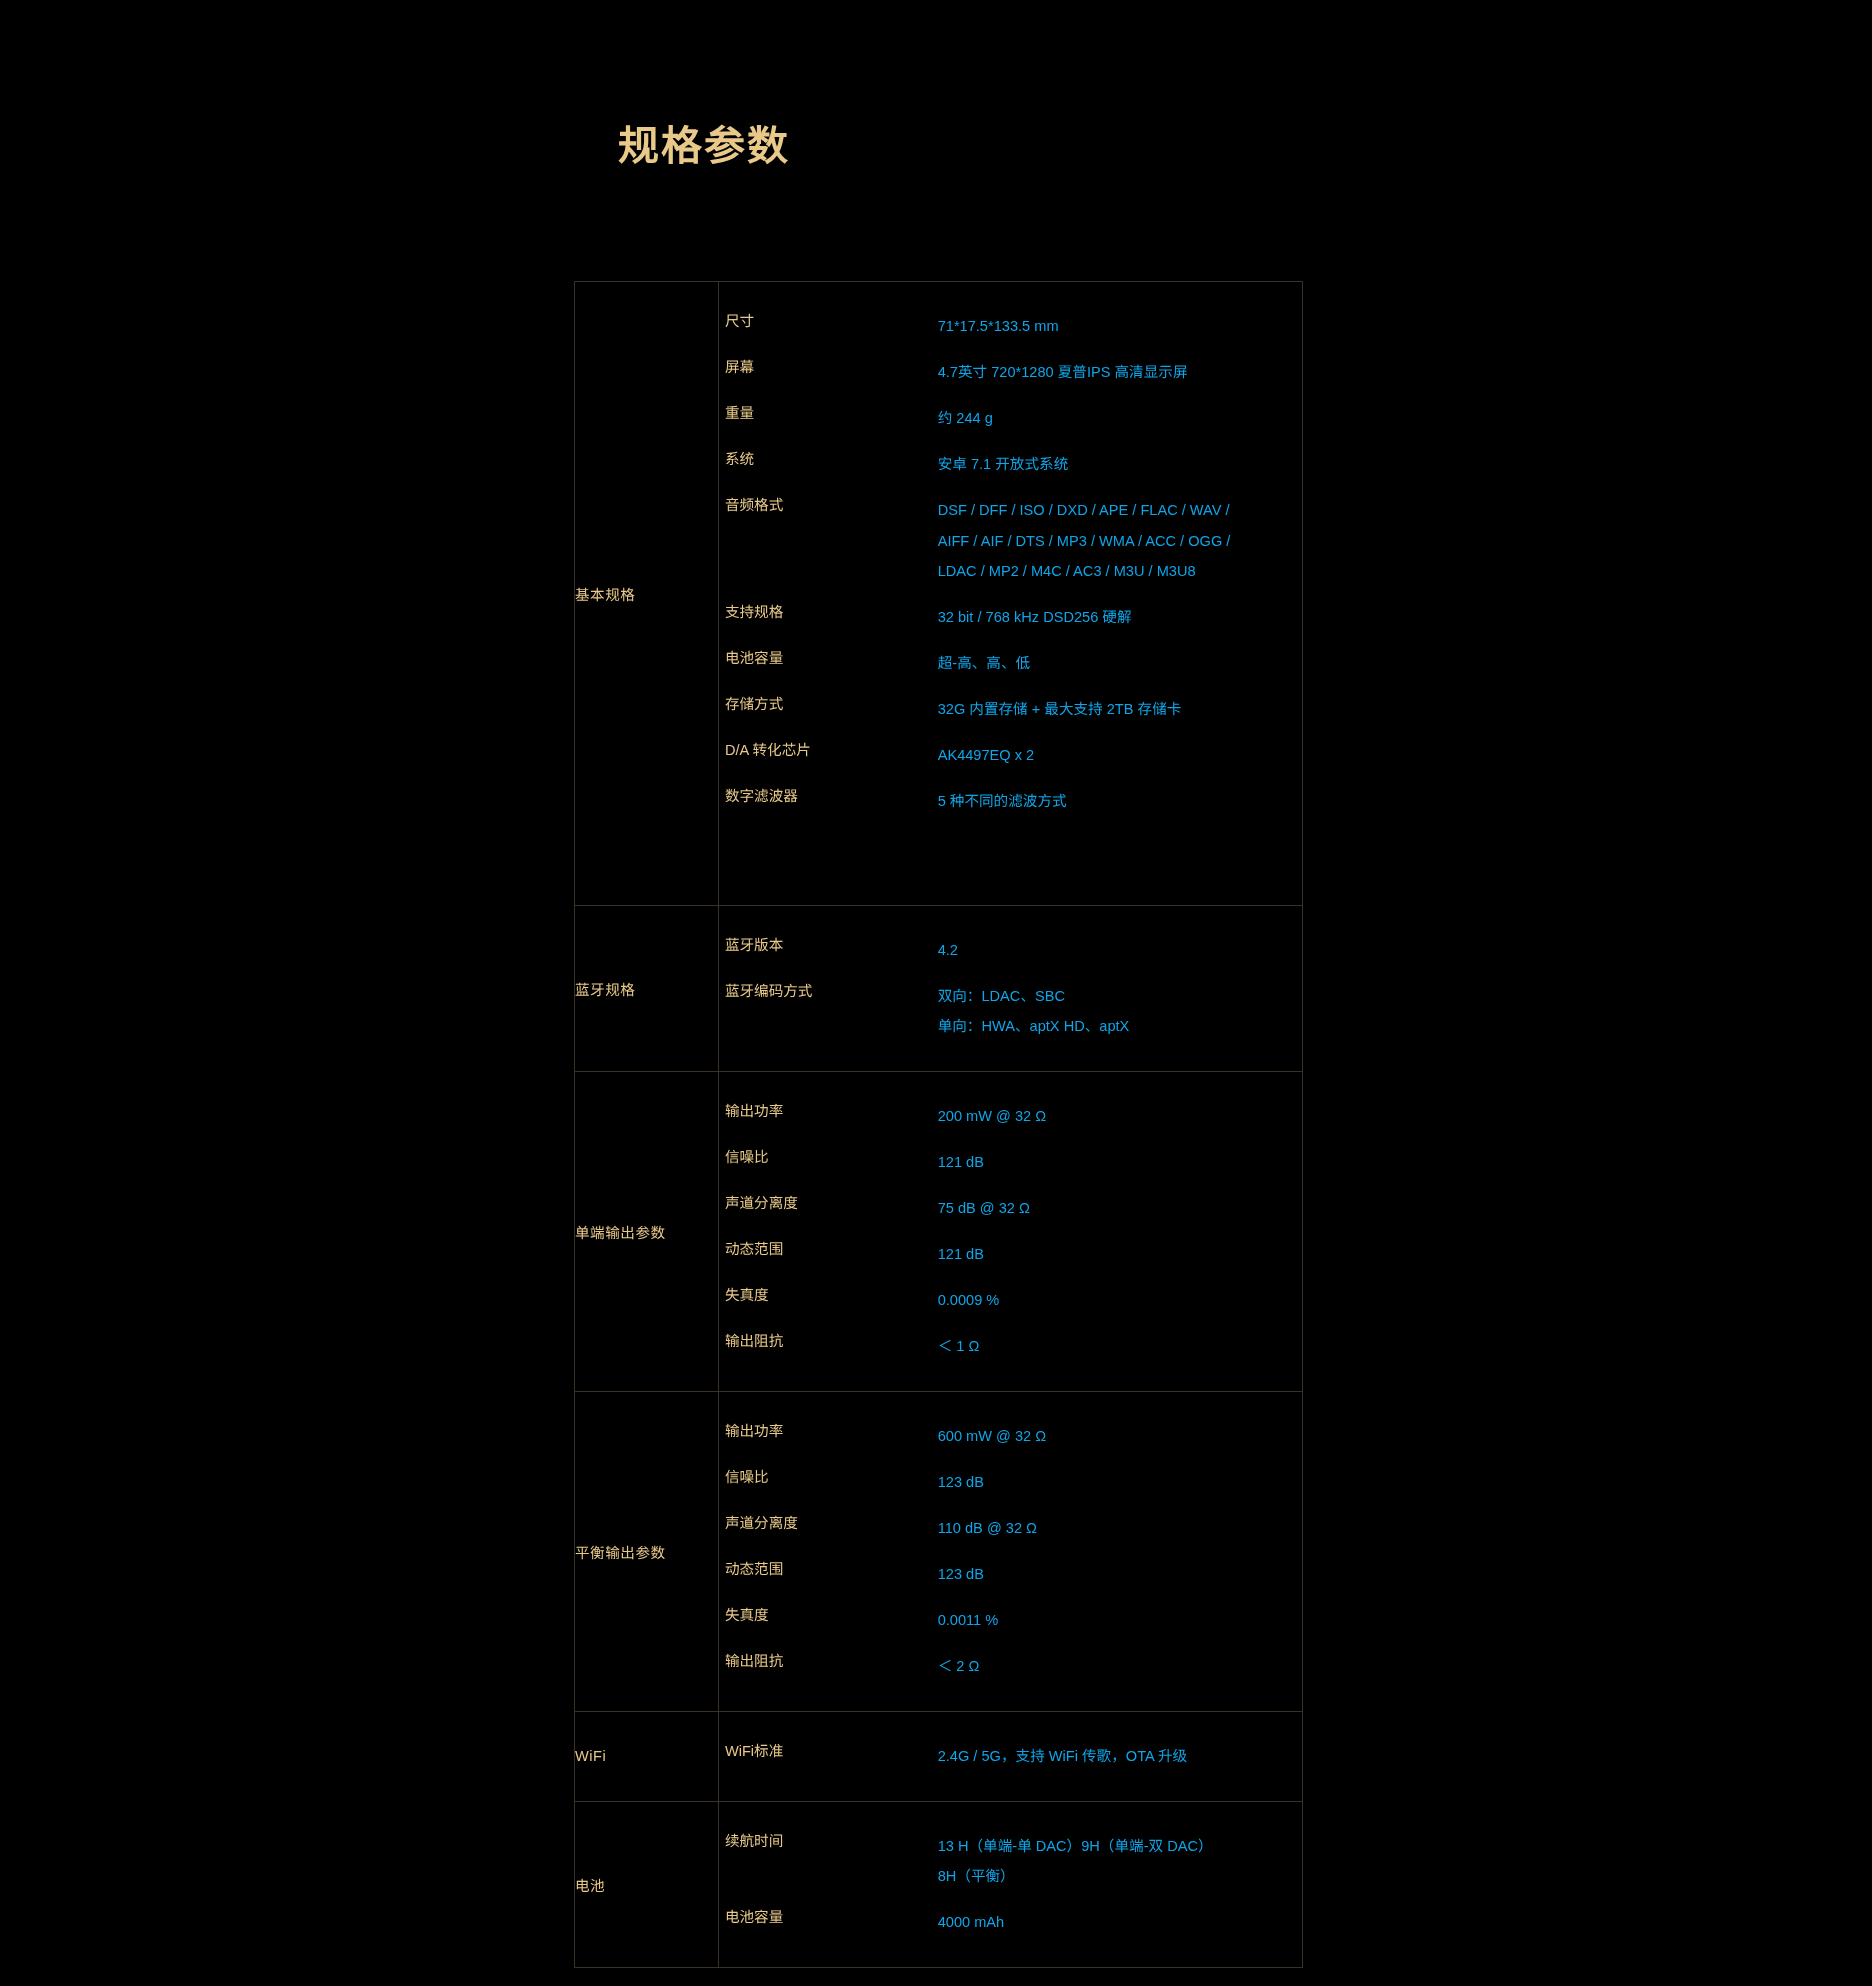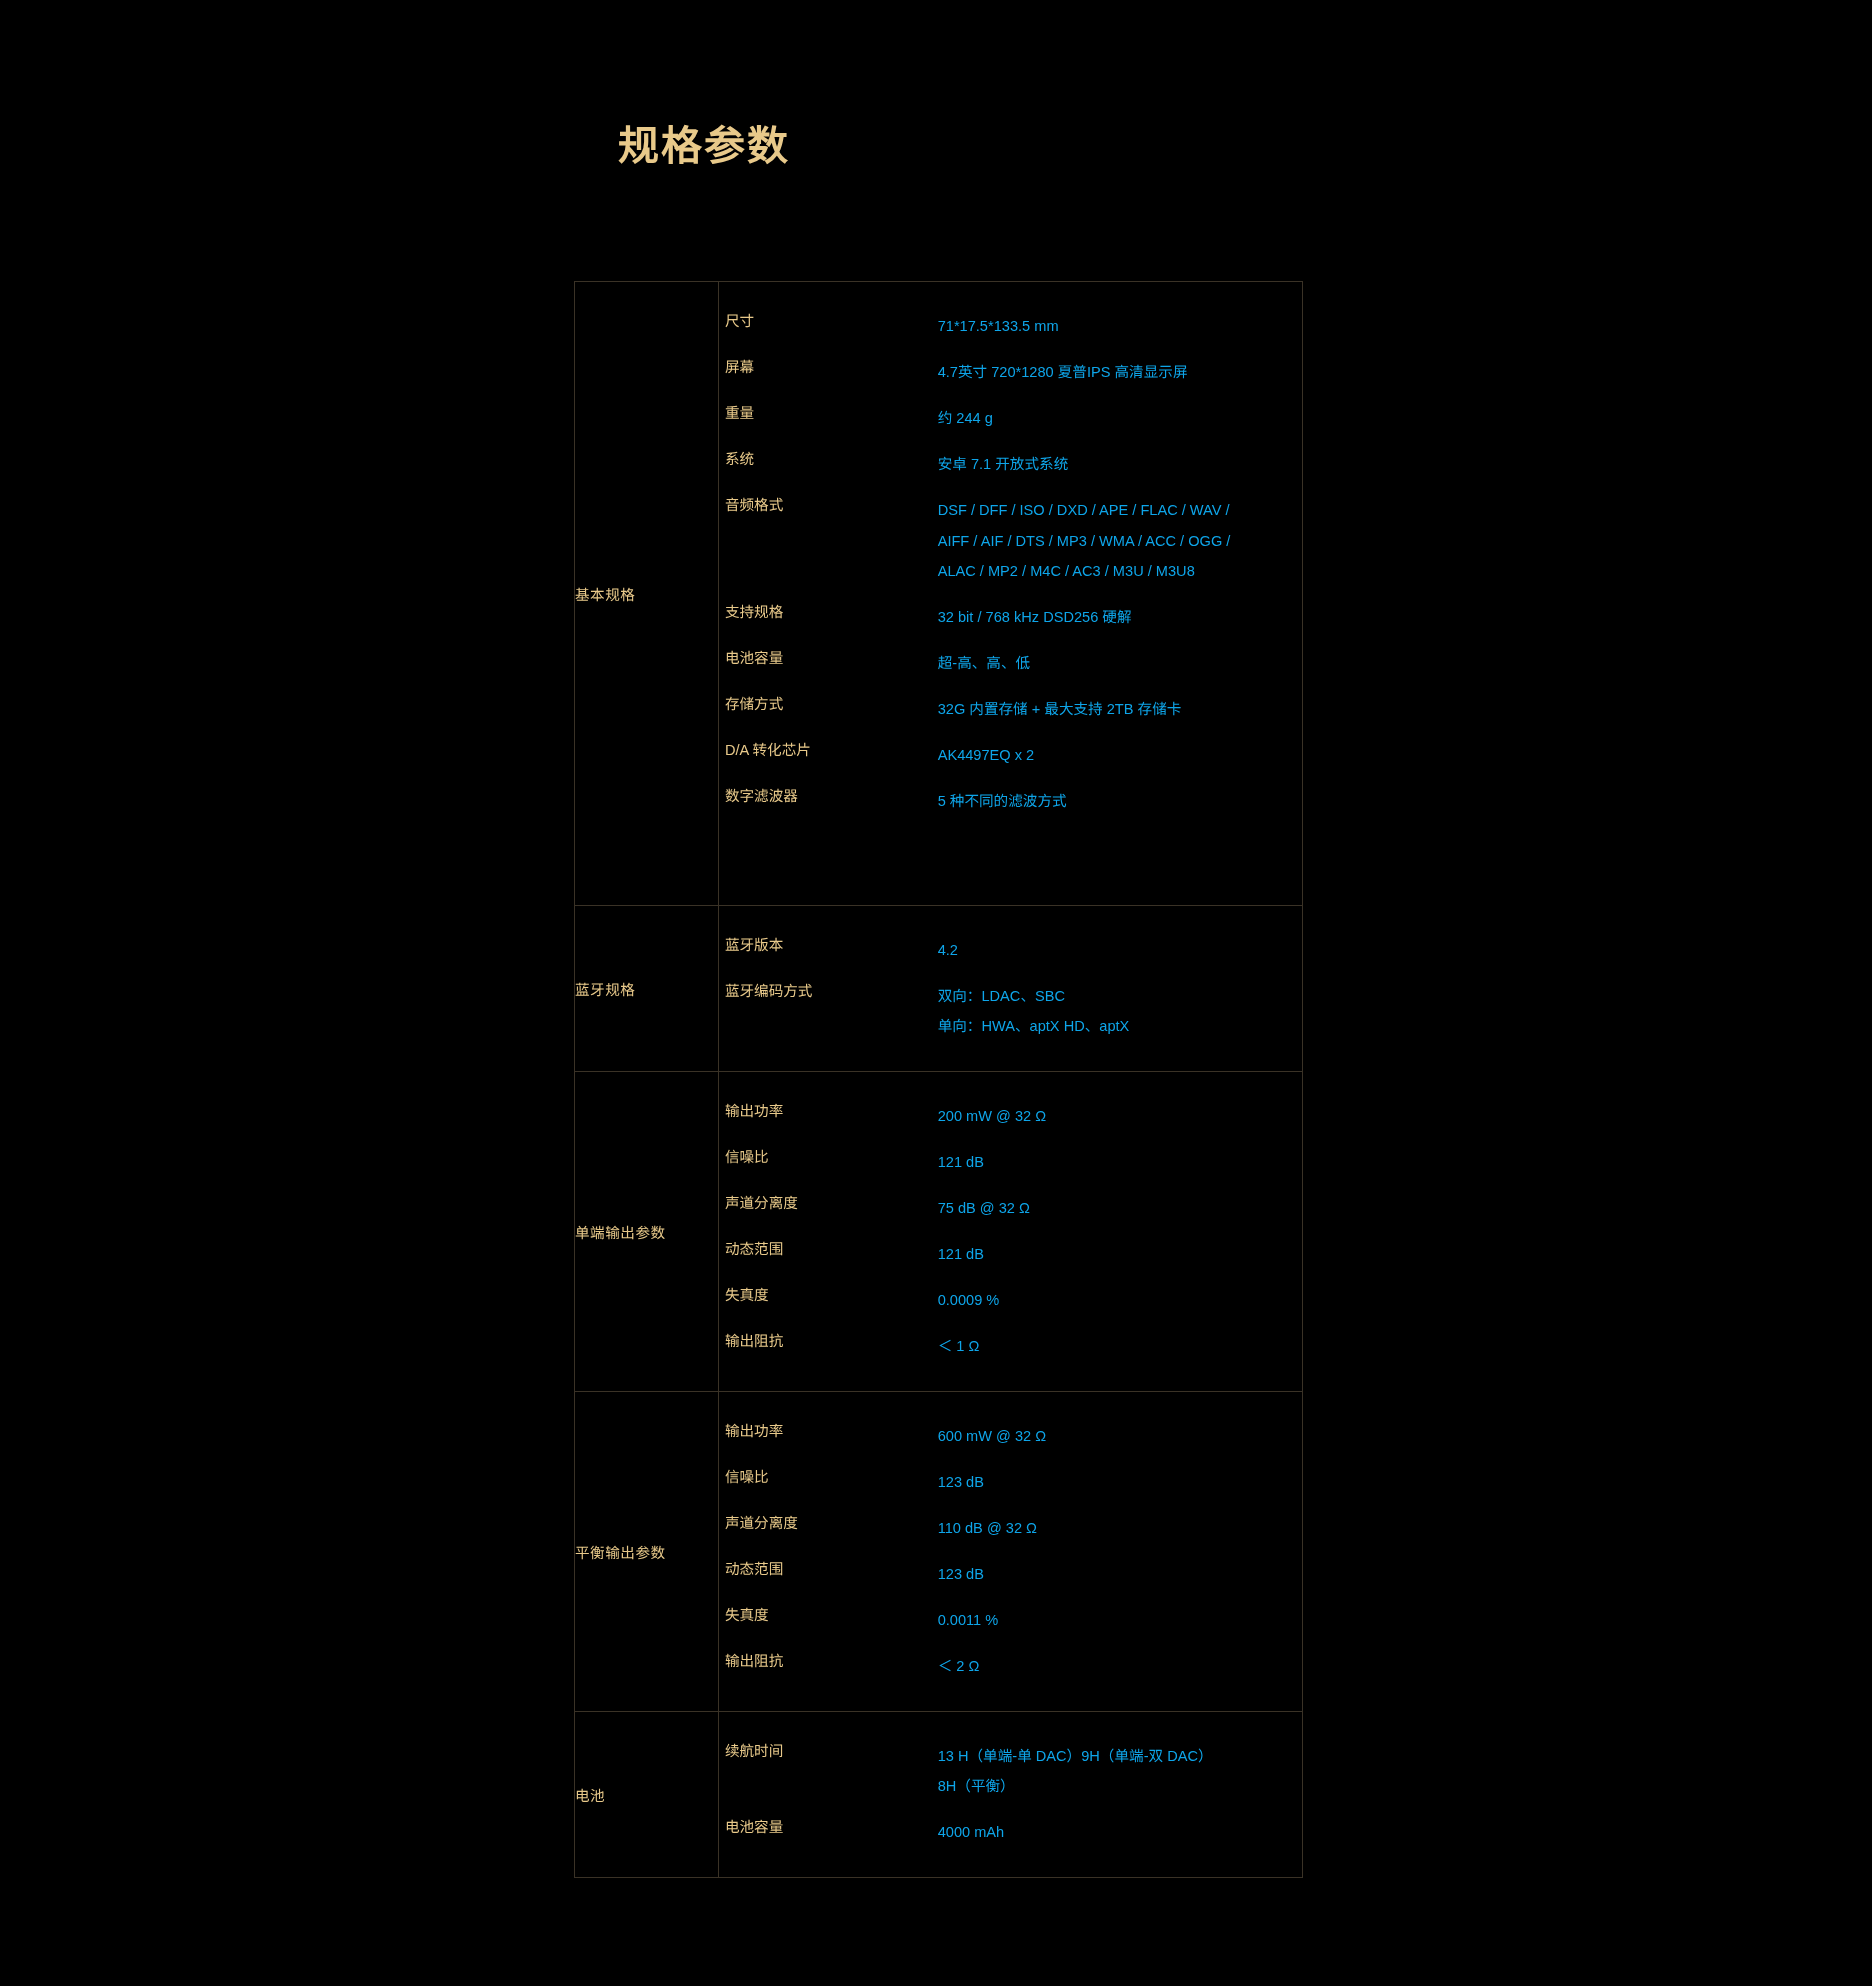--- a/index.html
+++ b/index.html
@@ -142,21 +142,21 @@
                 <div class="kv-key">系统</div>
                 <div class="kv-val">
                   <span class="line">安卓 7.1 开放式系统</span>
                 </div>
               </div>
               <div class="kv-row tall">
                 <div class="kv-key">音频格式</div>
                 <div class="kv-val multiline">
                   <span class="line">DSF / DFF / ISO / DXD / APE / FLAC / WAV /</span>
                   <span class="line">AIFF / AIF / DTS / MP3 / WMA / ACC / OGG /</span>
-                  <span class="line">ALAC / MP2 / M4C / AC3 / M3U / M3U8</span>
+                  <span class="line">LDAC / MP2 / M4C / AC3 / M3U / M3U8</span>
                 </div>
               </div>
               <div class="kv-row">
                 <div class="kv-key">支持规格</div>
                 <div class="kv-val">
                   <span class="line"> 32 bit / 768 kHz   DSD256 硬解</span>
                 </div>
               </div>
               <div class="kv-row">
                 <div class="kv-key">电池容量</div>
@@ -286,20 +286,33 @@
               <div class="kv-row">
                 <div class="kv-key">输出阻抗</div>
                 <div class="kv-val">
                   <span class="line">＜ 2 Ω</span>
                 </div>
               </div>
             </div>
           </td>
         </tr>
         <tr>
+          <td class="cat-cell">WiFi</td>
+          <td class="group-cell" colspan="2">
+            <div class="kv-wrap">
+              <div class="kv-row">
+                <div class="kv-key">WiFi标准</div>
+                <div class="kv-val">
+                  <span class="line">2.4G / 5G，支持 WiFi 传歌，OTA 升级</span>
+                </div>
+              </div>
+            </div>
+          </td>
+        </tr>
+        <tr>
           <td class="cat-cell">电池</td>
           <td class="group-cell" colspan="2">
             <div class="kv-wrap">
               <div class="kv-row tall">
                 <div class="kv-key">续航时间</div>
                 <div class="kv-val multiline">
                   <span class="line">13 H（单端-单 DAC）9H（单端-双 DAC）</span>
                   <span class="line">  8H（平衡）</span>
                 </div>
               </div>

